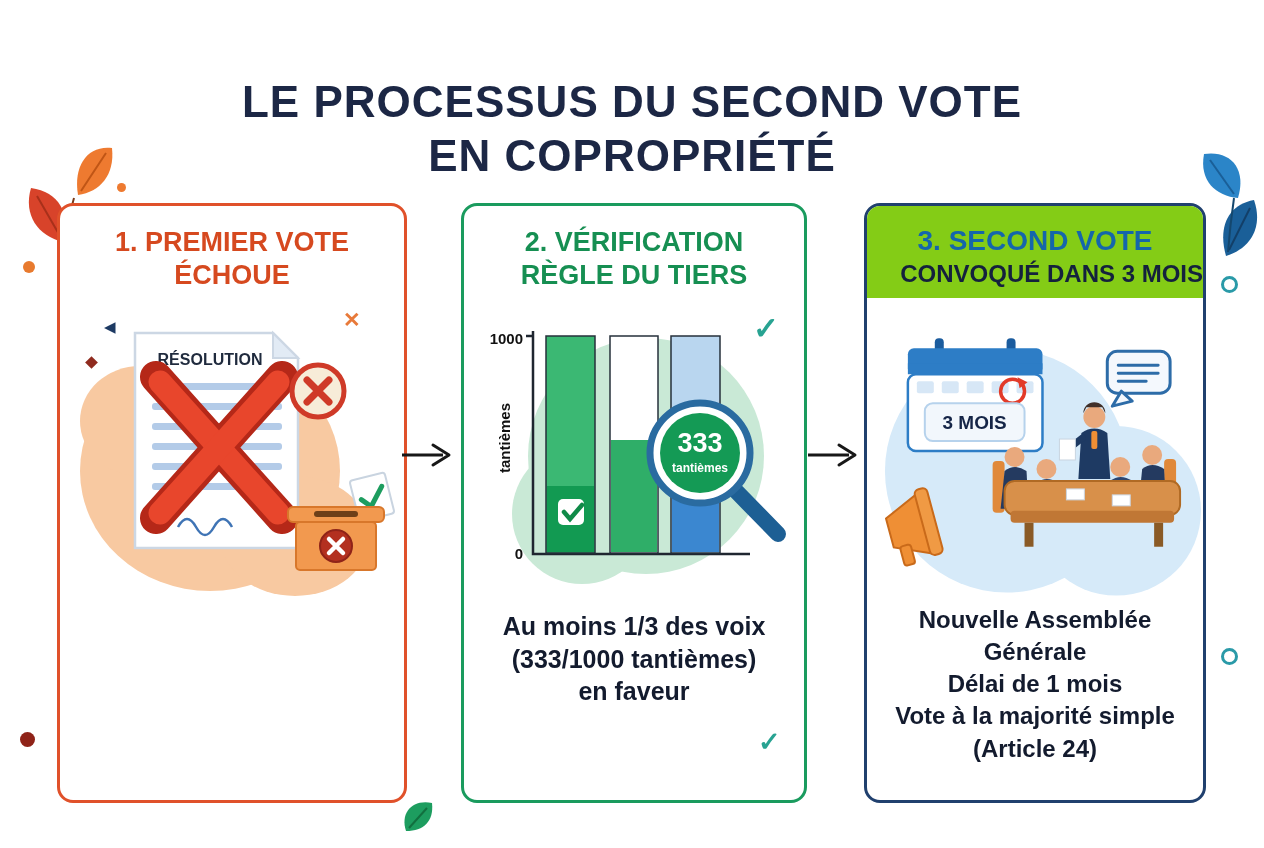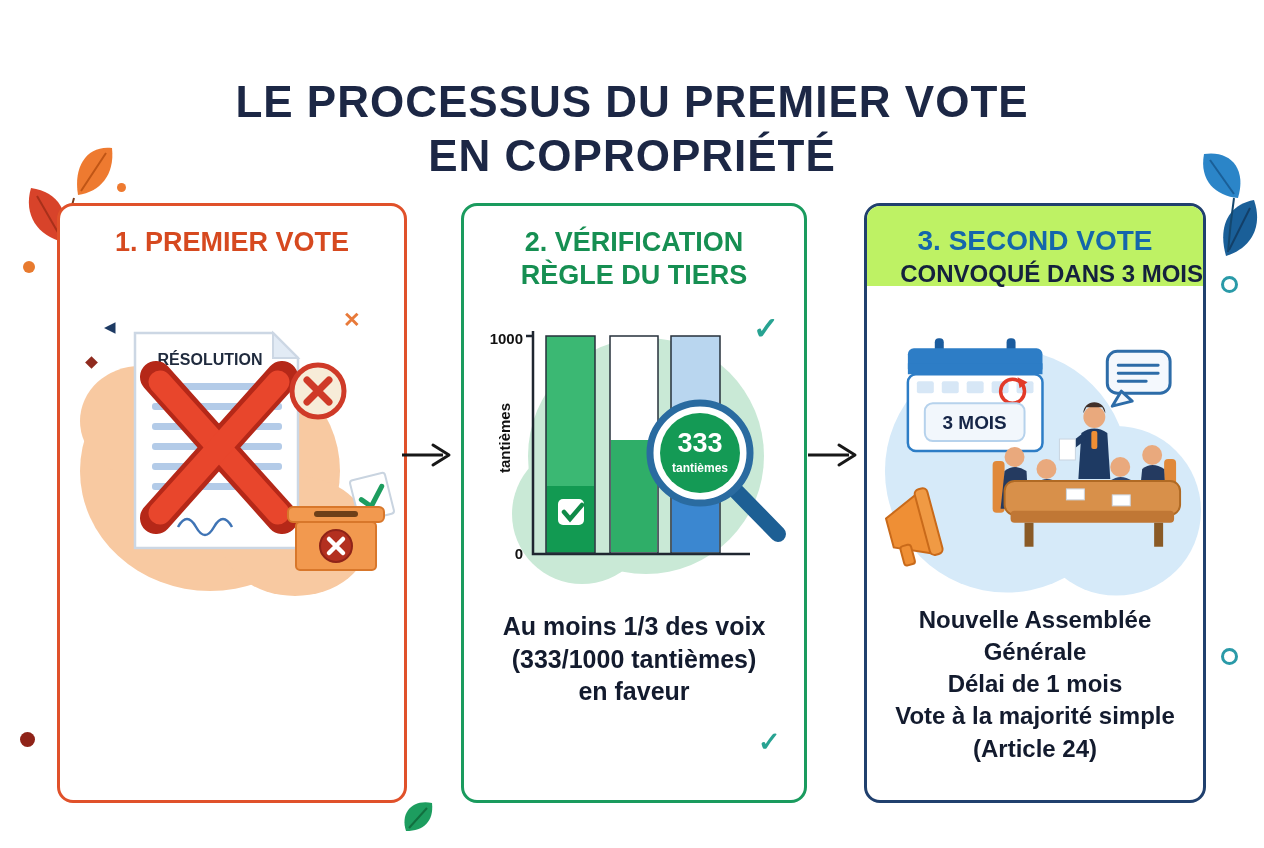--- a/index.html
+++ b/index.html
@@ -16,21 +16,21 @@
   .card-1{left:57px;width:350px;border:3px solid #e0512a;}
   .card-2{left:461px;width:346px;border:3px solid #1a9b5e;}
   .card-3{left:864px;width:342px;border:3px solid #20406e;overflow:hidden;}
 
   .card-heading{position:absolute;top:20px;left:0;width:100%;text-align:center;
                 font-weight:800;font-size:27px;line-height:1.24;margin:0;}
   .card-heading span{display:block;}
   .card-1 .card-heading{color:#d6491f;}
   .card-2 .card-heading{color:#168f52;}
 
-  .card3-header{position:absolute;top:0;left:0;right:0;height:80px;background:#bef264;}
+  .card3-header{position:absolute;top:0;left:0;right:0;height:92px;background:#84cc16;}
   .card3-header .h1{display:block;text-align:center;margin-top:18px;
                     font-weight:800;font-size:28px;color:#1566ab;line-height:1.2;}
   .card3-header .h2{display:block;text-align:right;font-weight:800;font-size:24px;
                     color:#14213d;line-height:1.3;}
 
   .illu{position:absolute;left:0;width:100%;}
   .card-1 .illu{top:95px;height:310px;}
   .card-2 .illu{top:100px;height:300px;}
   .card-3 .illu{top:105px;height:290px;}
 
@@ -66,21 +66,21 @@
   .c2-check{color:#28a392;font-weight:700;}
   .c2-check-top{left:289px;top:104px;font-size:31px;}
   .c2-check-bottom{left:294px;top:520px;font-size:27px;}
 </style>
 </head>
 <body>
 
 <div class="page">
 
   <h1 class="main-title">
-    <span>LE PROCESSUS DU PREMIER VOTE</span>
+    <span>LE PROCESSUS DU SECOND VOTE</span>
     <span>EN COPROPRIÉTÉ</span>
   </h1>
 
   <svg class="decor" style="left:18px;top:140px;" width="104" height="108" viewBox="0 0 104 108">
     <path d="M60 55 C55 25 70 5 94 8 C97 35 82 52 60 55 Z" fill="#ee7a30"></path>
     <path d="M63 51 L88 13" stroke="#c05515" stroke-width="2" fill="none"></path>
     <path d="M45 102 C20 96 5 75 13 48 C41 52 53 73 45 102 Z" fill="#d8432a"></path>
     <path d="M42 96 L19 56" stroke="#a8301a" stroke-width="2" fill="none"></path>
     <path d="M56 58 Q50 78 46 100" stroke="#7a3a1a" stroke-width="2" fill="none"></path>
   </svg>
@@ -102,20 +102,21 @@
   <div class="decor dot dot-orange-tiny"></div>
   <div class="decor ring-teal-1"></div>
   <div class="decor ring-teal-2"></div>
   <div class="decor dot dot-darkred"></div>
   <div class="decor dot dot-orange-bottom"></div>
   <div class="decor tri-right-outline">▷</div>
 
   <section class="card card-1">
     <h2 class="card-heading">
       <span>1. PREMIER VOTE</span>
+      <span>ÉCHOUE</span>
     </h2>
 
     <span class="in-card c1-tri-left">◀</span>
     <span class="in-card c1-cross">✕</span>
     <span class="in-card c1-redsquare"></span>
     <span class="in-card c1-diamond"></span>
 
     <svg class="illu" viewBox="0 0 344 310">
 
       <g>

